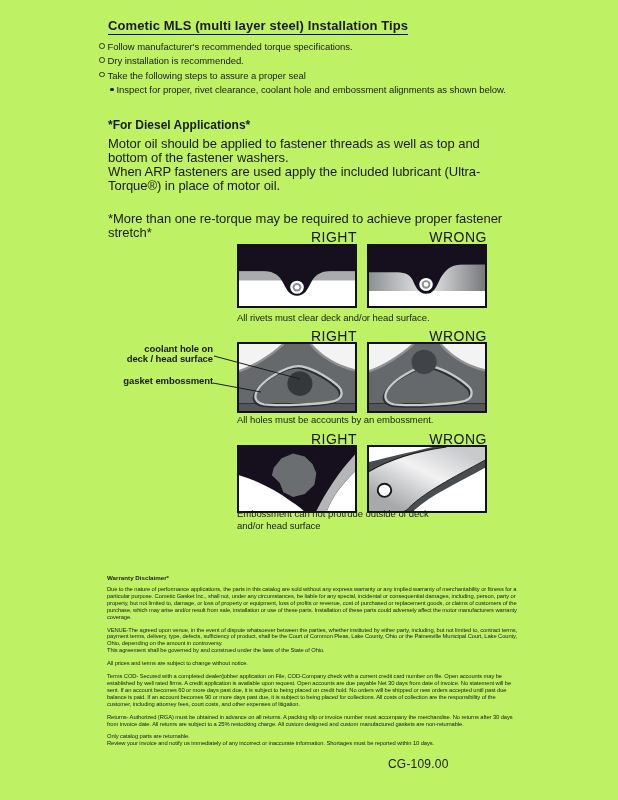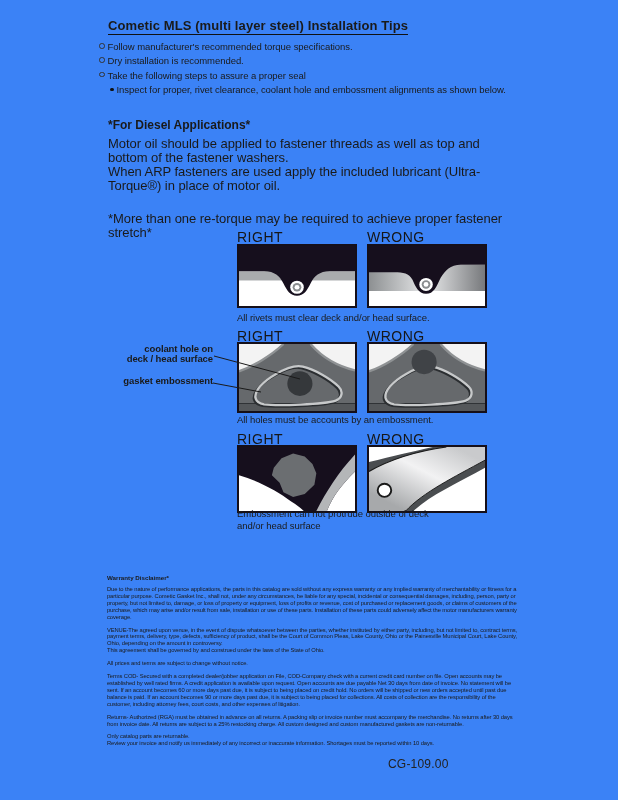--- a/index.html
+++ b/index.html
@@ -1,17 +1,17 @@
 <!DOCTYPE html>
 <html><head>
 <meta charset="utf-8">
 <style>
   html,body{margin:0;padding:0;background:#888;}
   #page{
-    position:relative;width:618px;height:800px;background:#3b82f6;
+    position:relative;width:618px;height:800px;background:#bef264;
     font-family:"Liberation Sans", sans-serif;color:#1a1a1a;overflow:hidden;
     margin:0 auto;
   }
   .abs{position:absolute;}
   
   .title{
     left:108px;top:18px;font-size:13px;font-weight:bold;
     border-bottom:1.5px solid #111;padding-bottom:1px;letter-spacing:.1px;
   }
   .bullets{left:99px;top:40px;width:470px;font-size:9.5px;line-height:14.3px;letter-spacing:-.05px;}
@@ -20,21 +20,21 @@
         margin-right:3px;vertical-align:1.5px;}
   .mk-f{display:inline-block;width:3.5px;height:3.5px;background:#111;border-radius:50%;
         margin-right:3px;vertical-align:1.5px;}
   .lvl2{padding-left:11px;}
   .dheading{left:108px;top:118px;font-size:12px;font-weight:bold;}
   .para{left:108px;width:414px;font-size:13px;line-height:14px;letter-spacing:-.05px;white-space:pre-line;}
   #para1{top:137px;}
   #para2{top:170px;}
   #para3{top:212px;}
   
-  .dlabel{width:120px;text-align:left;font-size:14px;letter-spacing:.5px;color:#161616;}
+  .dlabel{width:120px;text-align:right;font-size:14px;letter-spacing:.5px;color:#161616;}
   .dbox{width:120px;box-sizing:border-box;border:2px solid #150f19;background:#fff;}
   .dbox svg{display:block;width:100%;height:100%;}
   .h1x{height:64px;} .h2x{height:71px;} .h3x{height:68px;}
   .caption{left:237px;font-size:9.5px;font-weight:normal;letter-spacing:-.05px;white-space:pre-line;line-height:11.5px;}
   .anno{left:110px;width:103px;text-align:right;font-size:9.5px;line-height:9.5px;letter-spacing:-.1px;font-weight:bold;}
   
   .legal{left:107px;top:574px;width:412px;}
   .legal h4{margin:0 0 5px 0;font-size:6.2px;font-weight:bold;}
   .legal p{margin:0 0 6px 0;font-size:5.8px;line-height:6.9px;letter-spacing:-.1px;white-space:pre-line;}
   .footer{left:388px;top:757px;font-size:12px;letter-spacing:.2px;color:#222;}

